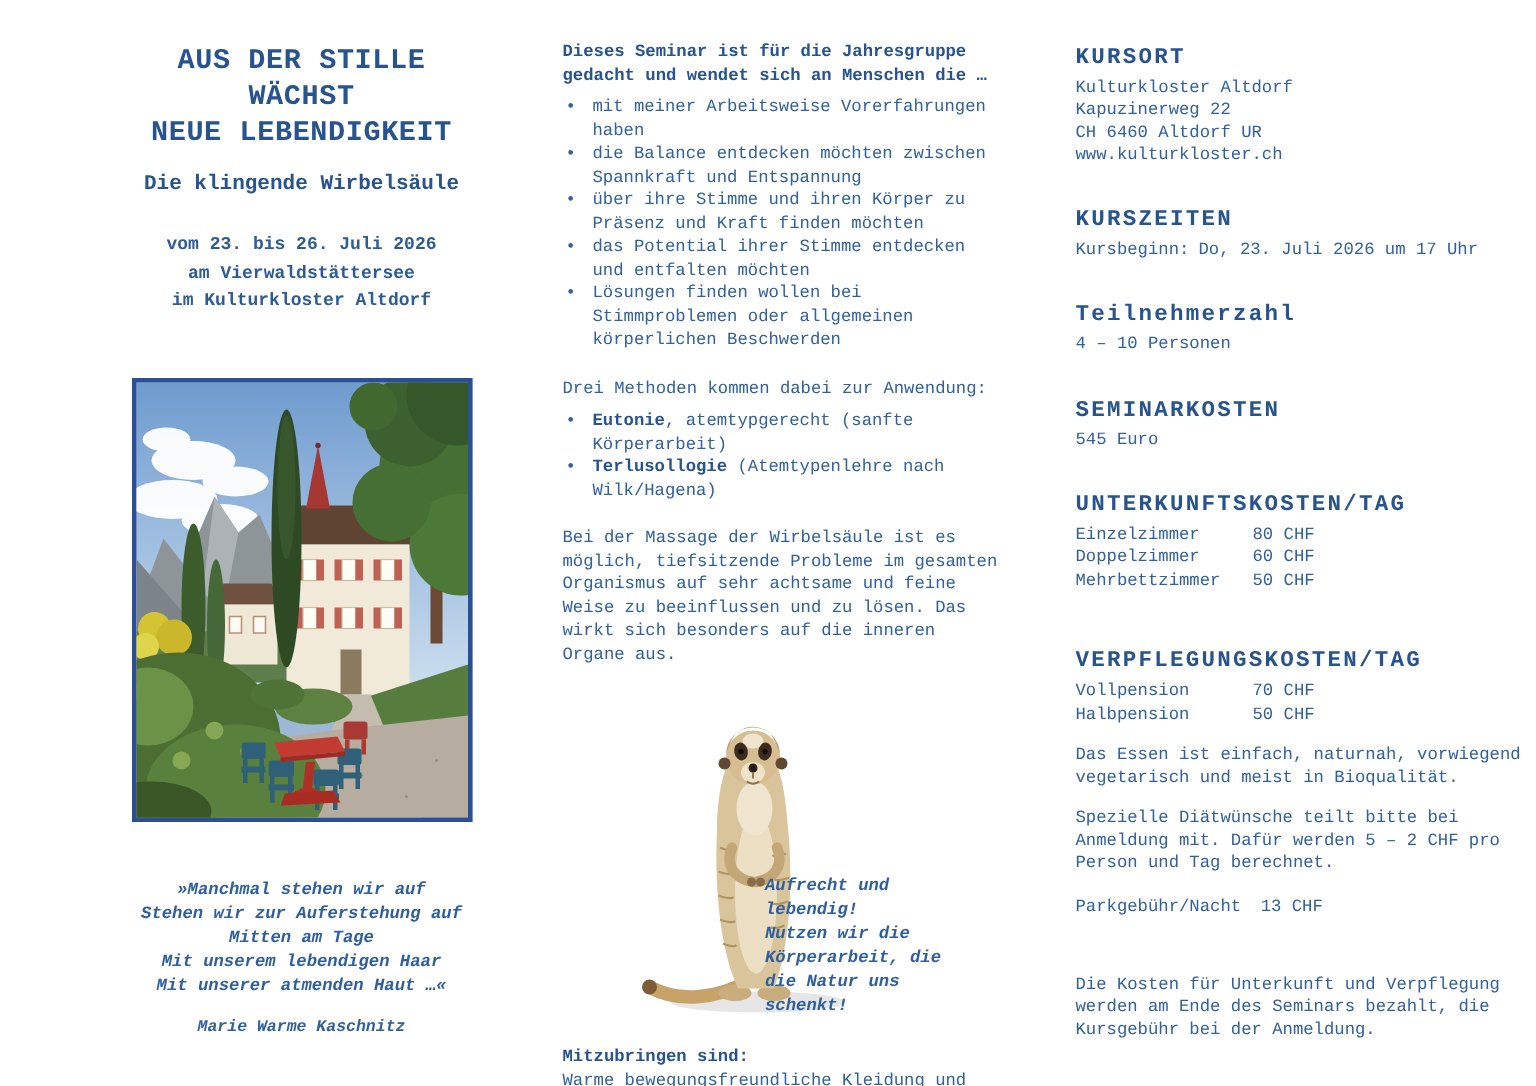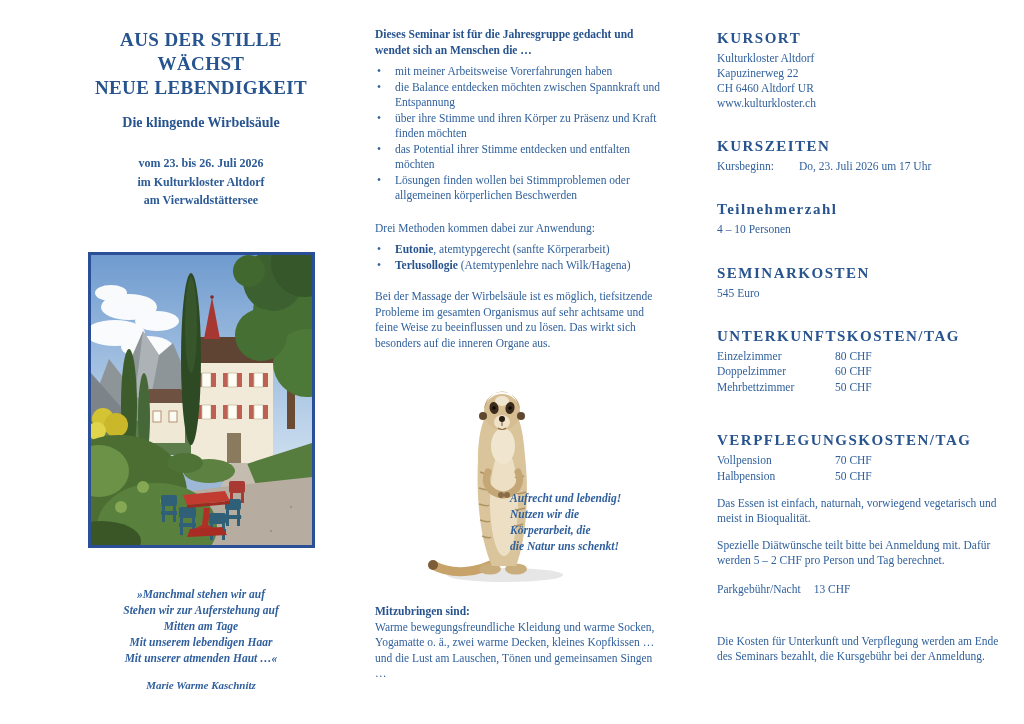--- a/index.html
+++ b/index.html
@@ -1,17 +1,17 @@
 <!DOCTYPE html>
 <html><head>
 <meta charset="utf-8">
 <style>
   html,body{margin:0;padding:0;background:#ffffff;}
   .page{position:relative;width:1024px;height:724px;background:#fff;overflow:hidden;
-        font-family:Liberation Serif, serif;color:#31619c;}
+        font-family:Liberation Mono, monospace;color:#31619c;}
   .col{position:absolute;top:0;}
   .col-left{left:85px;width:232px;text-align:center;}
   .col-mid{left:375px;width:290px;}
   .col-right{left:717px;width:297px;}
 
   
   .main-title{margin-top:28px;font-size:19px;font-weight:bold;line-height:24px;color:#27538e;letter-spacing:.4px;}
   .subtitle{margin-top:15px;font-size:14px;font-weight:bold;color:#27538e;}
   .seminar-info{margin-top:23px;font-size:12px;font-weight:bold;line-height:18.5px;color:#2c5b96;}
   .photo-frame{margin:42px auto 0 auto;width:221px;height:290px;border:3px solid #2a4f96;background:#9db8d6;}
@@ -50,22 +50,22 @@
 
   <section class="col col-left">
     <div class="main-title">
       <div>AUS DER STILLE</div>
       <div>WÄCHST</div>
       <div>NEUE LEBENDIGKEIT</div>
     </div>
     <div class="subtitle">Die klingende Wirbelsäule</div>
     <div class="seminar-info">
       <div>vom 23. bis 26. Juli 2026</div>
+      <div>am Vierwaldstättersee</div>
       <div>im Kulturkloster Altdorf</div>
-      <div>am Vierwaldstättersee</div>
     </div>
 
     <div class="photo-frame">
       <svg width="221" height="290" viewBox="0 0 221 290">
         <defs>
           <linearGradient id="sky" x1="0" y1="0" x2="0" y2="1">
             <stop offset="0" stop-color="#6f9bcf"></stop>
               <stop offset="1" stop-color="#cfe0f0"></stop>
           </linearGradient>
         </defs>

